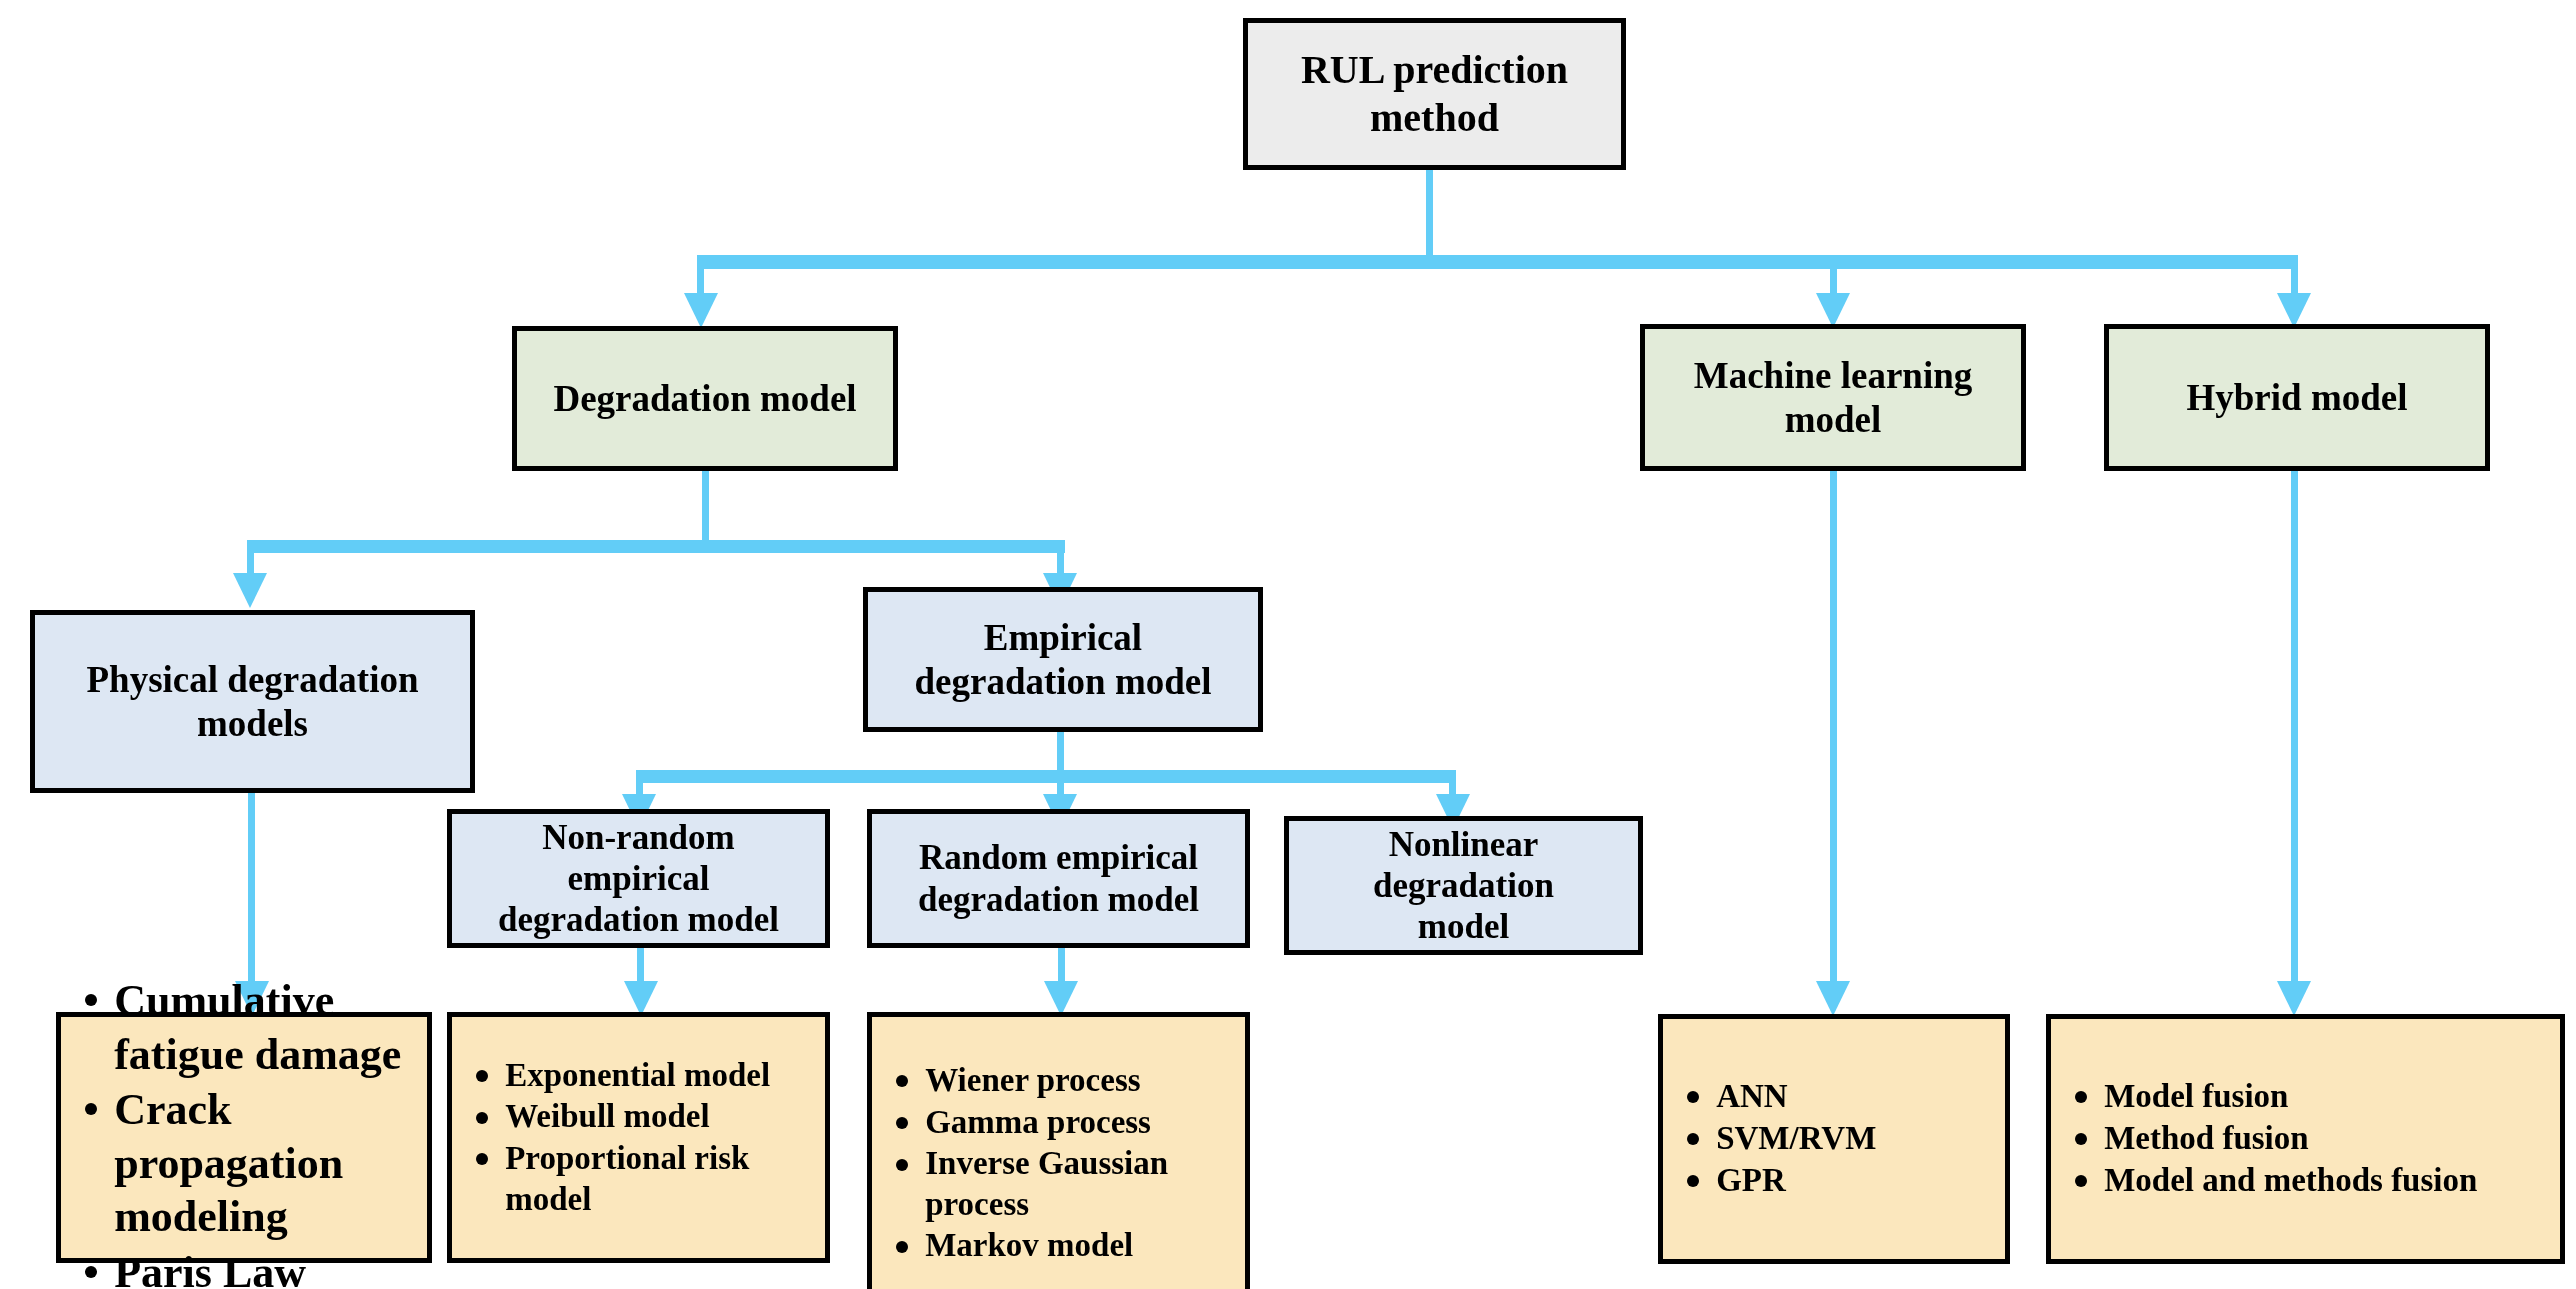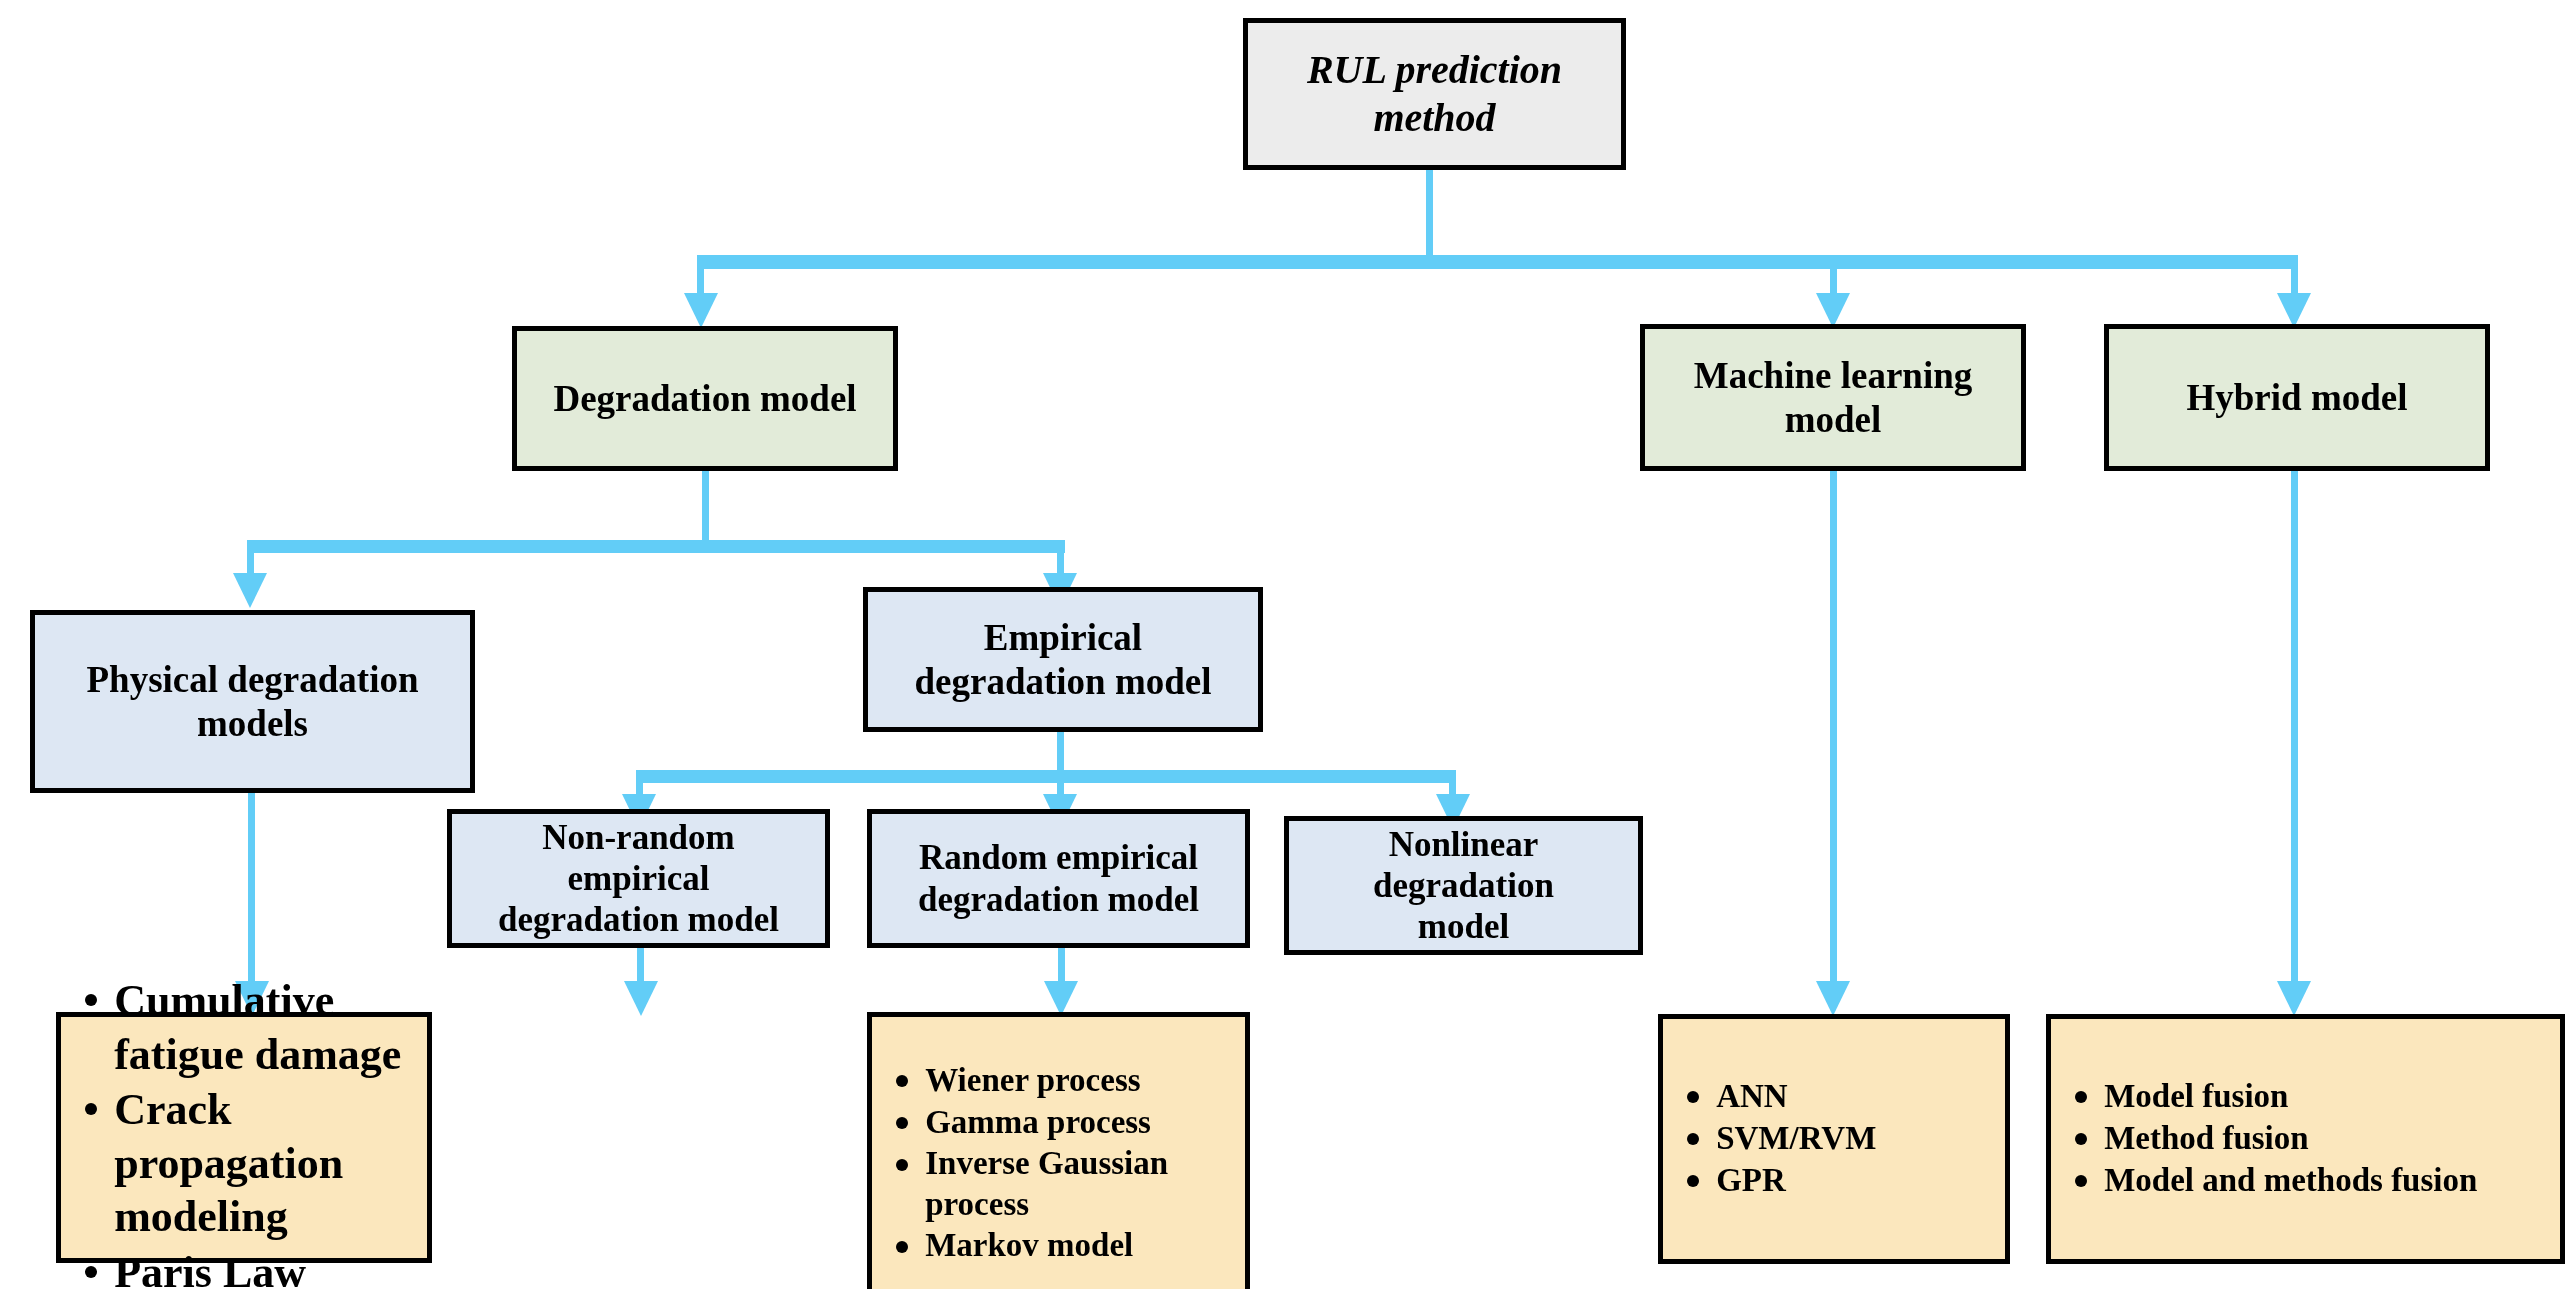--- a/index.html
+++ b/index.html
@@ -18,21 +18,21 @@
     display:flex;
     align-items:center;
     justify-content:center;
     text-align:center;
     font-weight:bold;
     color:#000000;
     line-height:1.18;
     padding:3.2px 6.4px;
   }
   .node .label{display:block;white-space:pre-line;}
-  .fill-gray{background:#ececec;font-style:italic;}
+  .fill-gray{background:#ececec;}
   .fill-green{background:#e2ebd9;}
   .fill-blue{background:#dde7f3;}
 
   .listnode{
     position:absolute;
     box-sizing:border-box;
     border:5.6px solid #000000;
     background:#fbe7bd;
     display:flex;
     align-items:center;
@@ -168,20 +168,27 @@
   </div>
 
   <div class="listnode" style="left:56px; top:1012px; width:376px; height:251px; font-size:44px;">
     <ul>
       <li>Cumulative fatigue damage</li>
       <li>Crack propagation modeling</li>
       <li> Paris Law</li>
     </ul>
   </div>
 
+  <div class="listnode" style="left:447px; top:1012px; width:383px; height:251px; font-size:33px;">
+    <ul>
+      <li>Exponential model</li>
+      <li>Weibull model</li>
+      <li>Proportional risk model</li>
+    </ul>
+  </div>
 
   <div class="listnode" style="left:867px; top:1012px; width:383px; height:303px; font-size:33px;">
     <ul>
       <li>Wiener process</li>
       <li>Gamma process</li>
       <li>Inverse Gaussian process</li>
       <li>Markov model</li>
     </ul>
   </div>
 

